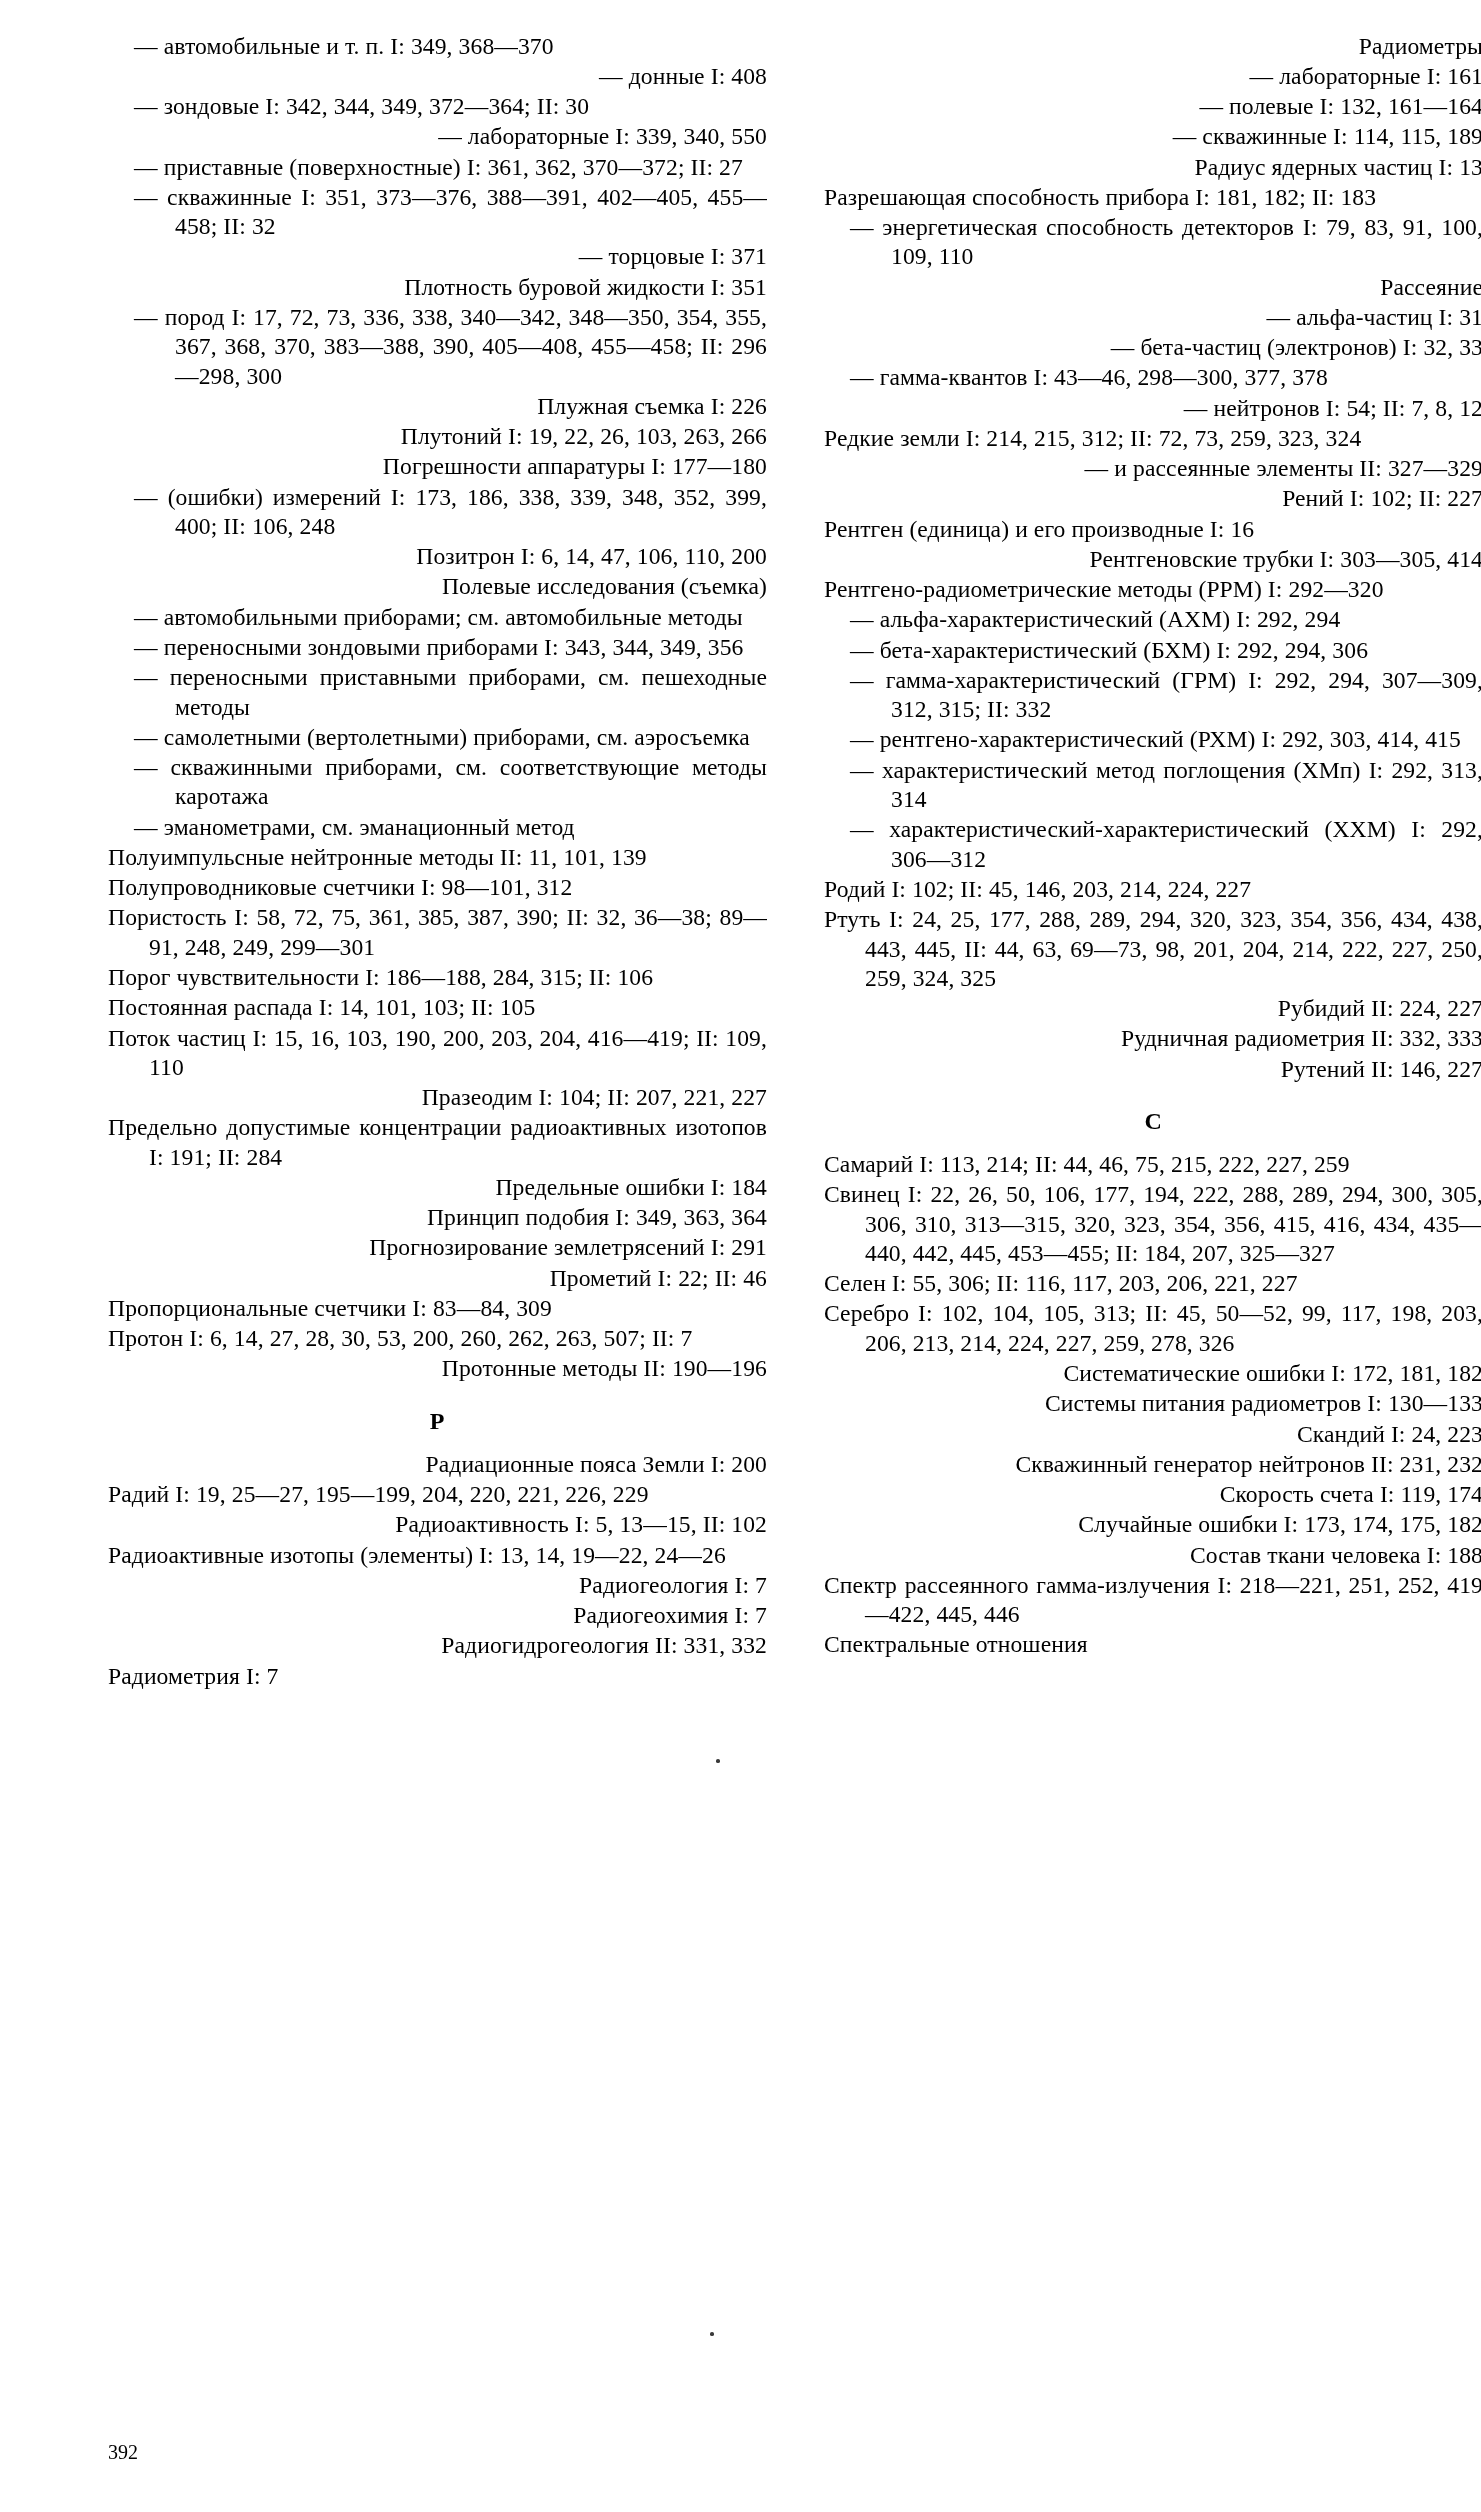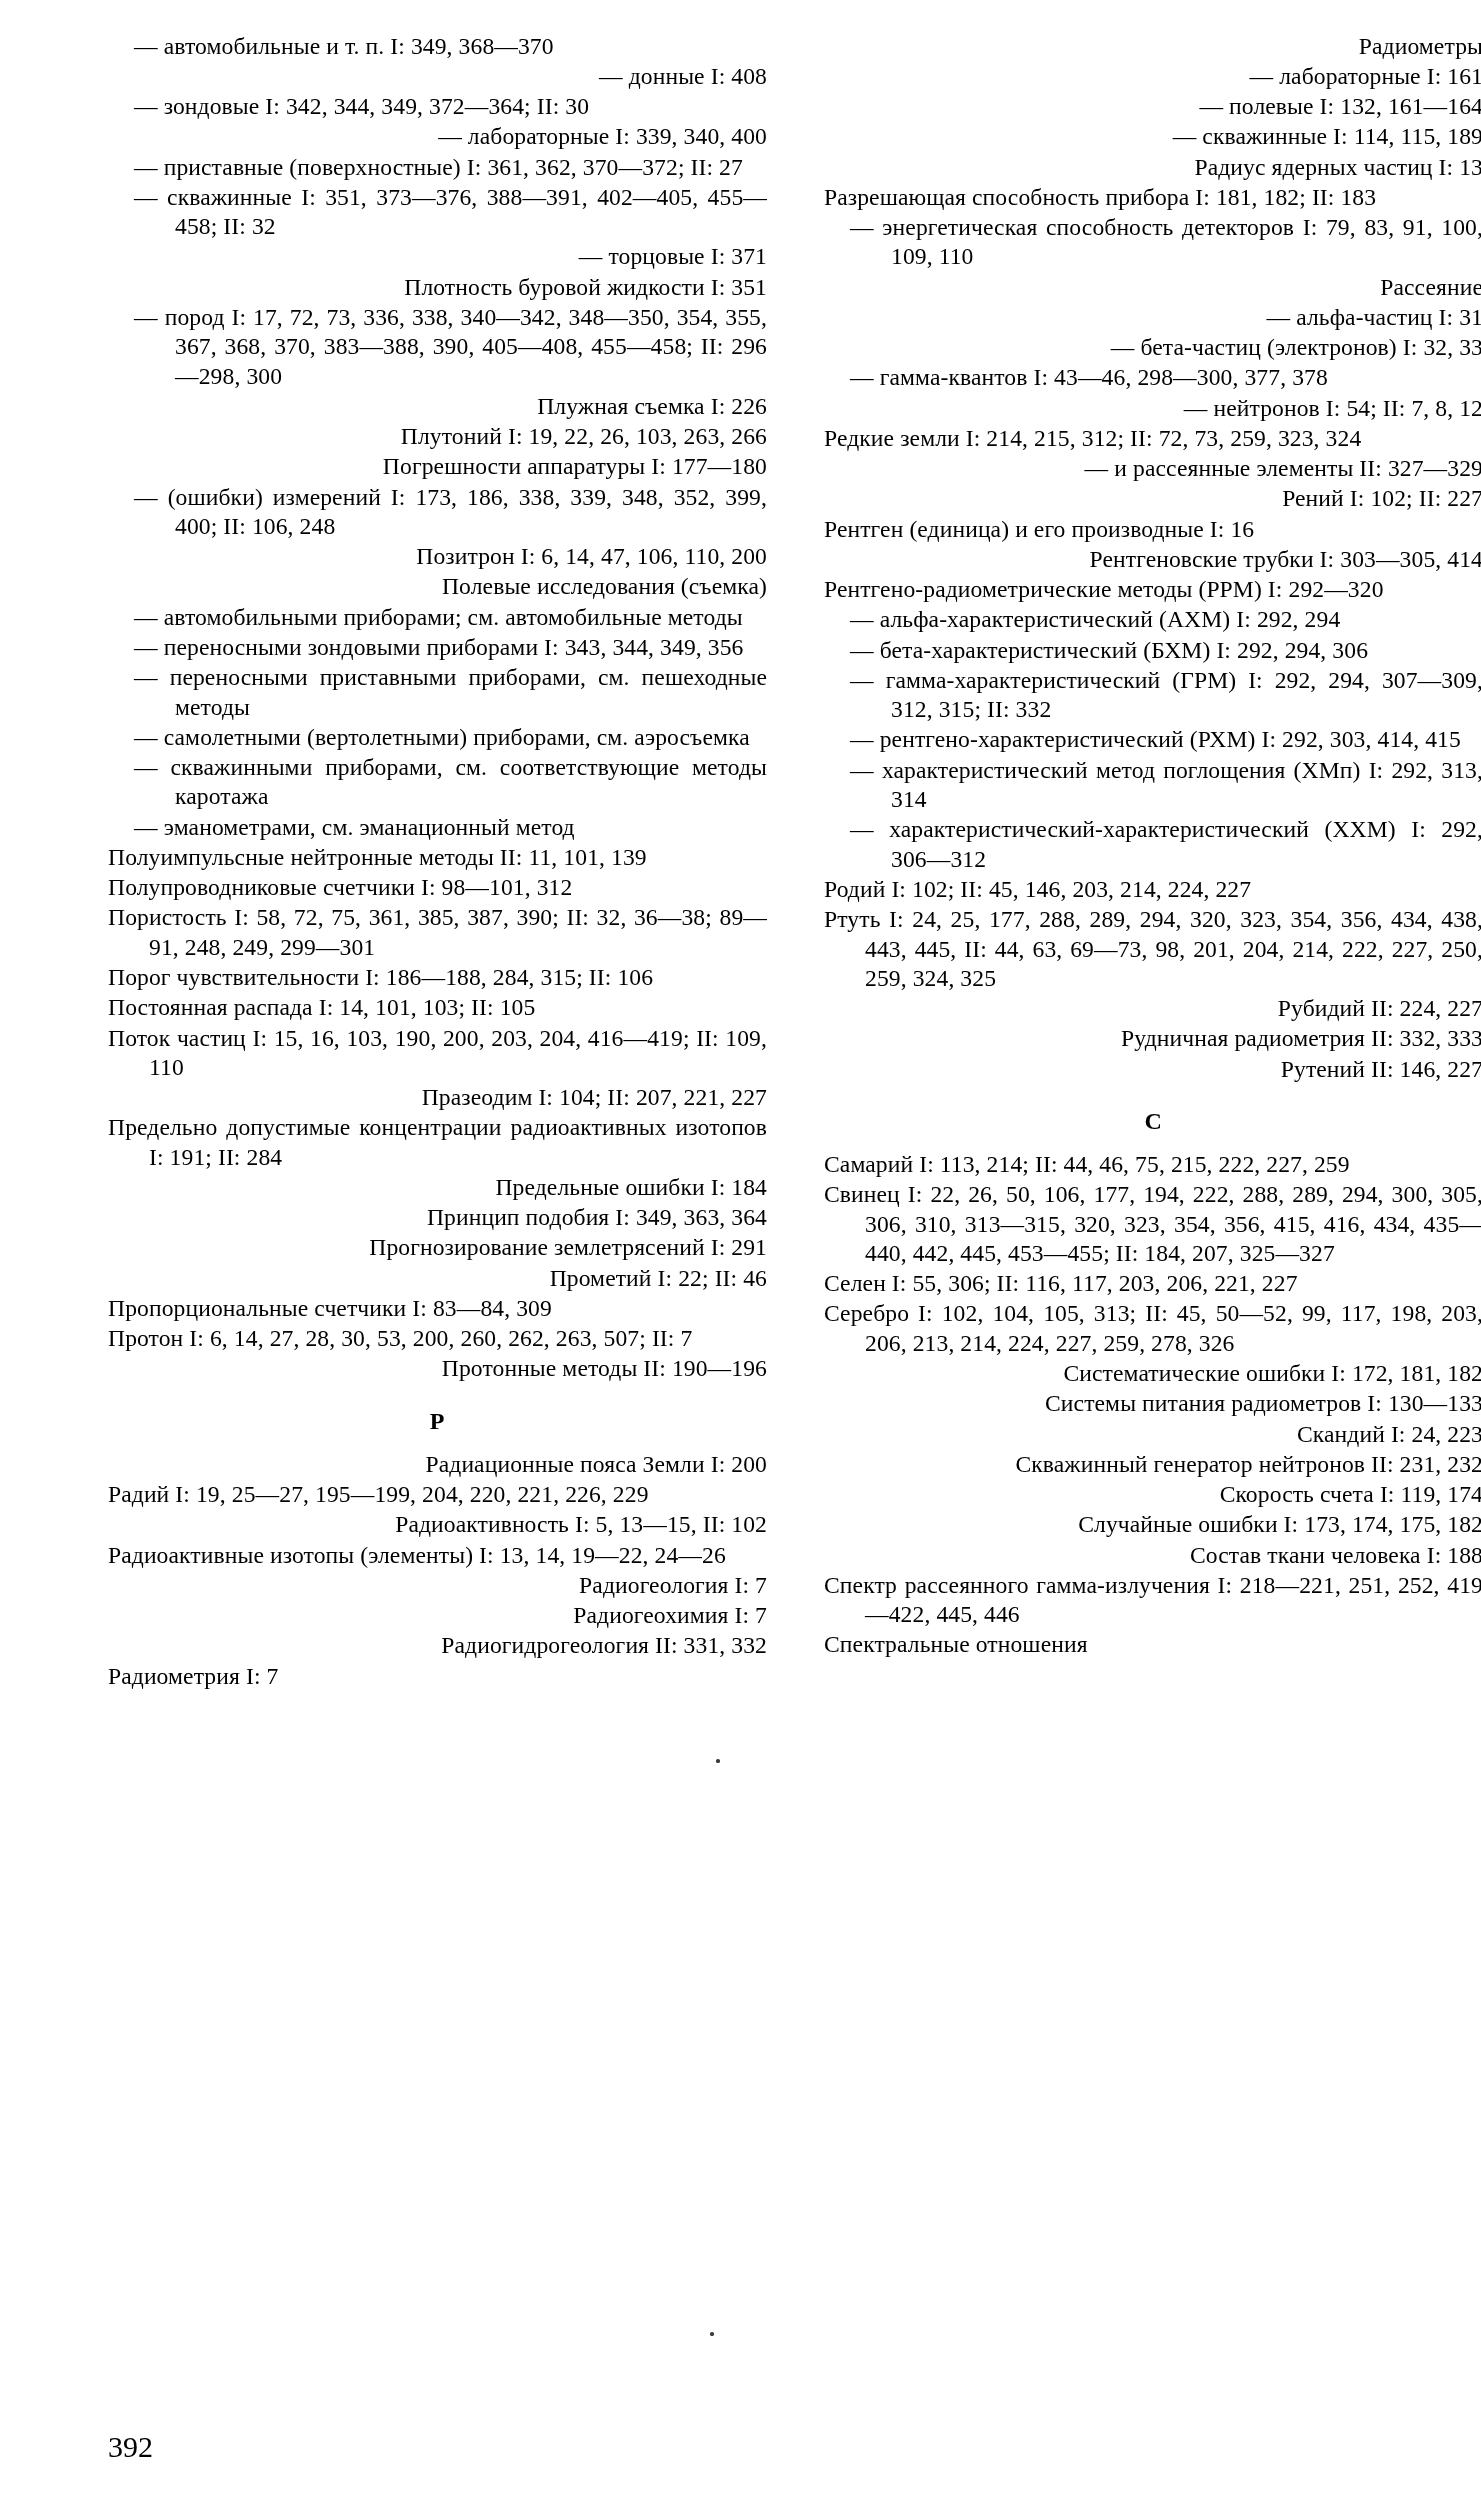--- a/index.html
+++ b/index.html
@@ -62,21 +62,21 @@
     font-size: 24px;
     font-weight: bold;
     text-align: center;
     margin: 24px 0 15px 0;
     letter-spacing: 0.9px;
   }
   .page-number {
     position: absolute;
     left: 72px;
     bottom: 48px;
-    font-size: 30px;
+    font-size: 20px;
     font-family: "Liberation Serif", "DejaVu Serif", serif;
   }
   .dot-mark {
     position: absolute;
     width: 3.7px;
     height: 3.7px;
     background: #3a3a3a;
     border-radius: 50%;
   }
 </style>
@@ -85,21 +85,21 @@
 
 <div class="page">
 
   <div class="columns">
 
     <div class="col">
 
       <div class="entry sub">— автомобильные и т. п. I: 349, 368—370</div>
       <div class="entry sub nojust">— донные I: 408</div>
       <div class="entry sub">— зондовые I: 342, 344, 349, 372—364; II: 30</div>
-      <div class="entry sub nojust">— лабораторные I: 339, 340, 400</div>
+      <div class="entry sub nojust">— лабораторные I: 339, 340, 550</div>
       <div class="entry sub">— приставные (поверхностные) I: 361, 362, 370—372; II: 27</div>
       <div class="entry sub">— скважинные I: 351, 373—376, 388—391, 402—405, 455—458; II: 32</div>
       <div class="entry sub nojust">— торцовые I: 371</div>
       <div class="entry head nojust">Плотность буровой жидкости I: 351</div>
       <div class="entry sub">— пород I: 17, 72, 73, 336, 338, 340—342, 348—350, 354, 355, 367, 368, 370, 383—388, 390, 405—408, 455—458; II: 296—298, 300</div>
       <div class="entry head nojust">Плужная съемка I: 226</div>
       <div class="entry head nojust">Плутоний I: 19, 22, 26, 103, 263, 266</div>
       <div class="entry head nojust">Погрешности аппаратуры I: 177—180</div>
       <div class="entry sub">— (ошибки) измерений I: 173, 186, 338, 339, 348, 352, 399, 400; II: 106, 248</div>
       <div class="entry head nojust">Позитрон I: 6, 14, 47, 106, 110, 200</div>

